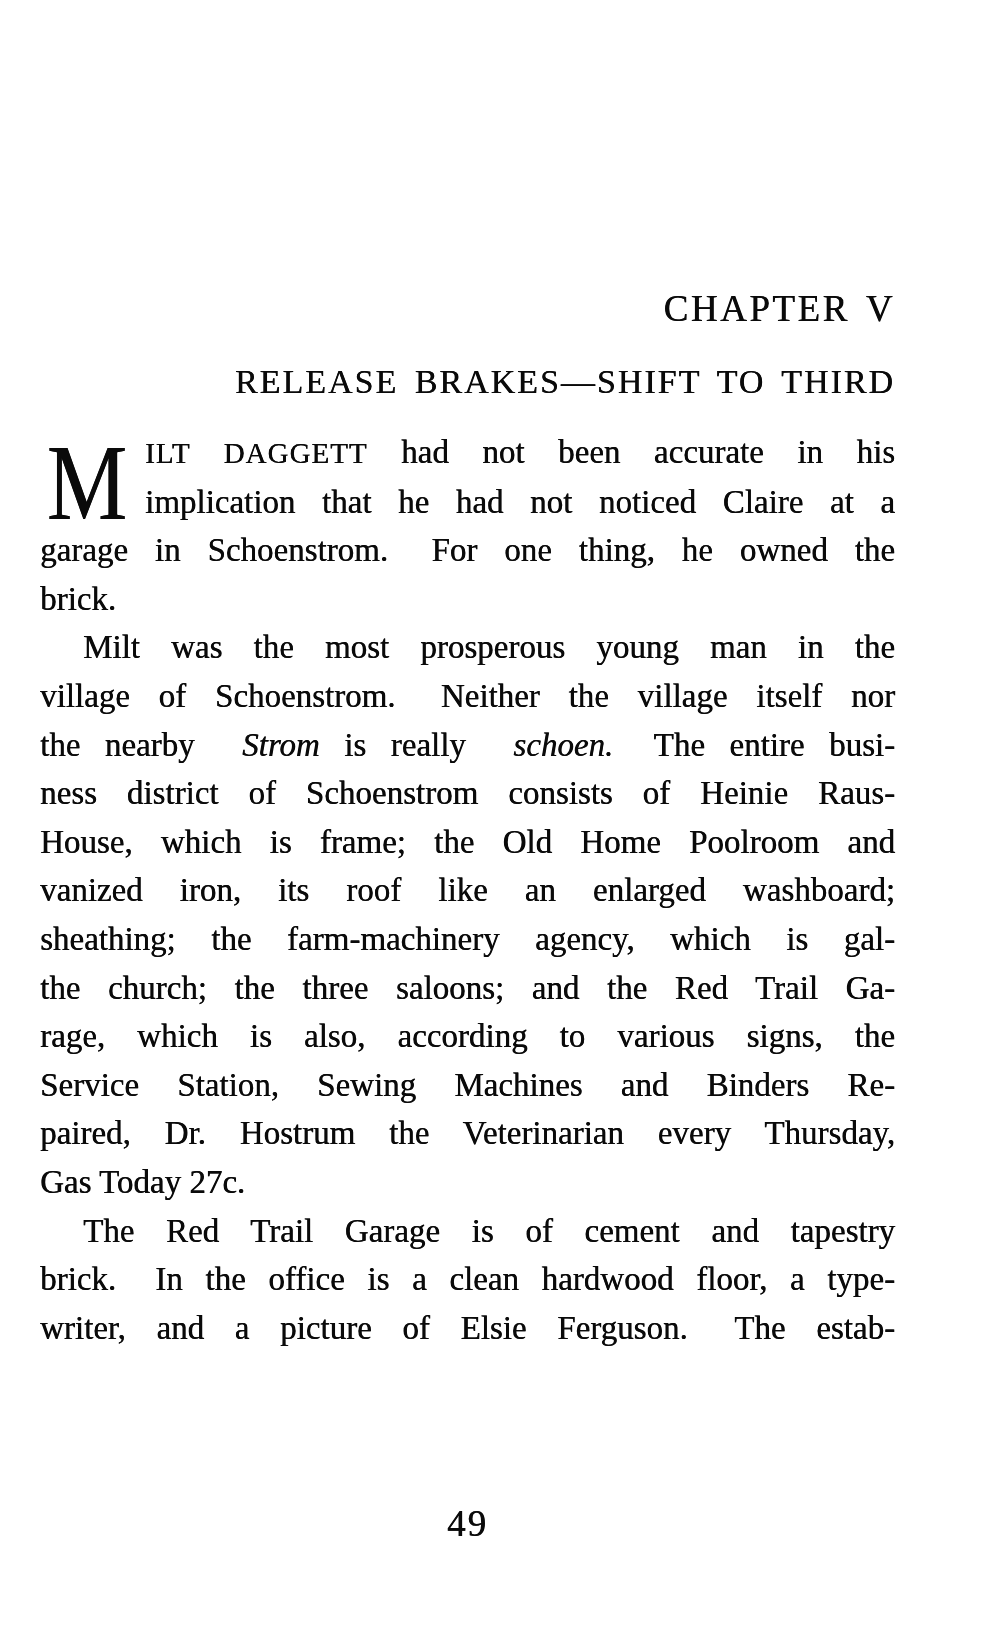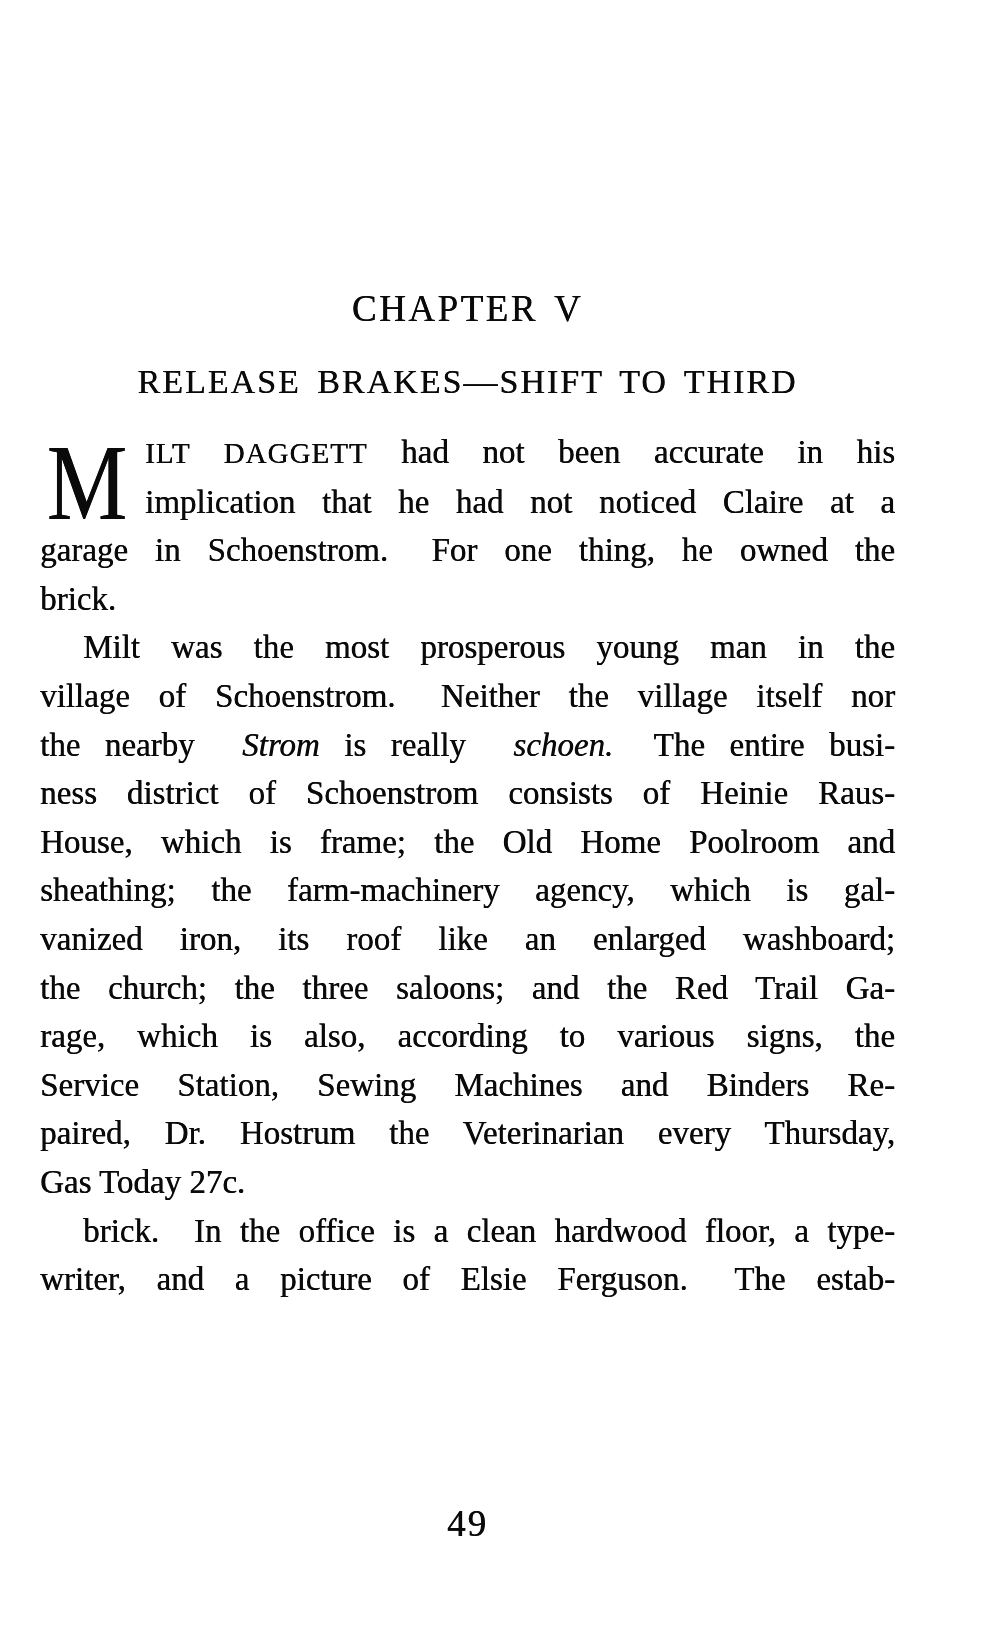--- a/index.html
+++ b/index.html
@@ -12,31 +12,31 @@
     background:#ffffff;
     color:#0a0a0a;
     font-family:"Liberation Serif", "DejaVu Serif", serif;
     text-shadow:0.4px 0 0 currentColor; 
     overflow:hidden;
   }
 
   .chapter-heading {
     position:absolute;
     top:290px; left:40px; width:855px;
-    text-align:center;
+    text-align:right;
     font-size:37px;
     line-height:1;
     letter-spacing:2.5px;
     word-spacing:5px;
   }
 
   .section-title {
     position:absolute;
     top:365px; left:40px; width:855px;
-    text-align:center;
+    text-align:right;
     font-size:34px;
     line-height:1;
     letter-spacing:2px;
     word-spacing:6px;
   }
 
   .body-text {
     position:absolute;
     top:428px; left:40px; width:855px;
     font-size:33px;
@@ -94,29 +94,30 @@
         <div class="line"><span>implication that he had not noticed Claire at a</span></div>
         <div class="line"><span>garage in Schoenstrom.  For one thing, he owned the</span></div>
         <div class="line end"><span>brick.</span></div>
       </div>
       <div class="paragraph indent">
         <div class="line"><span>Milt was the most prosperous young man in the</span></div>
         <div class="line"><span>village of Schoenstrom.  Neither the village itself nor</span></div>
         <div class="line"><span>the nearby </span><em>Strom</em><span> is really </span><em>schoen.</em><span>  The entire busi-</span></div>
         <div class="line"><span>ness district of Schoenstrom consists of Heinie Raus-</span></div>
         <div class="line"><span>House, which is frame; the Old Home Poolroom and</span></div>
+        <div class="line"><span>vanized iron, its roof like an enlarged washboard;</span></div>
         <div class="line"><span>sheathing; the farm-machinery agency, which is gal-</span></div>
-        <div class="line"><span>vanized iron, its roof like an enlarged washboard;</span></div>
         <div class="line"><span>the church; the three saloons; and the Red Trail Ga-</span></div>
         <div class="line"><span>rage, which is also, according to various signs, the</span></div>
         <div class="line"><span>Service Station, Sewing Machines and Binders Re-</span></div>
         <div class="line"><span>paired, Dr. Hostrum the Veterinarian every Thursday,</span></div>
         <div class="line end"><span>Gas Today 27c.</span></div>
       </div>
       <div class="paragraph indent">
+        <div class="line"><span>The Red Trail Garage is of cement and tapestry</span></div>
         <div class="line"><span>brick.  In the office is a clean hardwood floor, a type-</span></div>
         <div class="line"><span>writer, and a picture of Elsie Ferguson.  The estab-</span></div>
       </div>
     </div>
 
   <div class="page-number">49</div>
 
 </div>
 
 </body></html>

